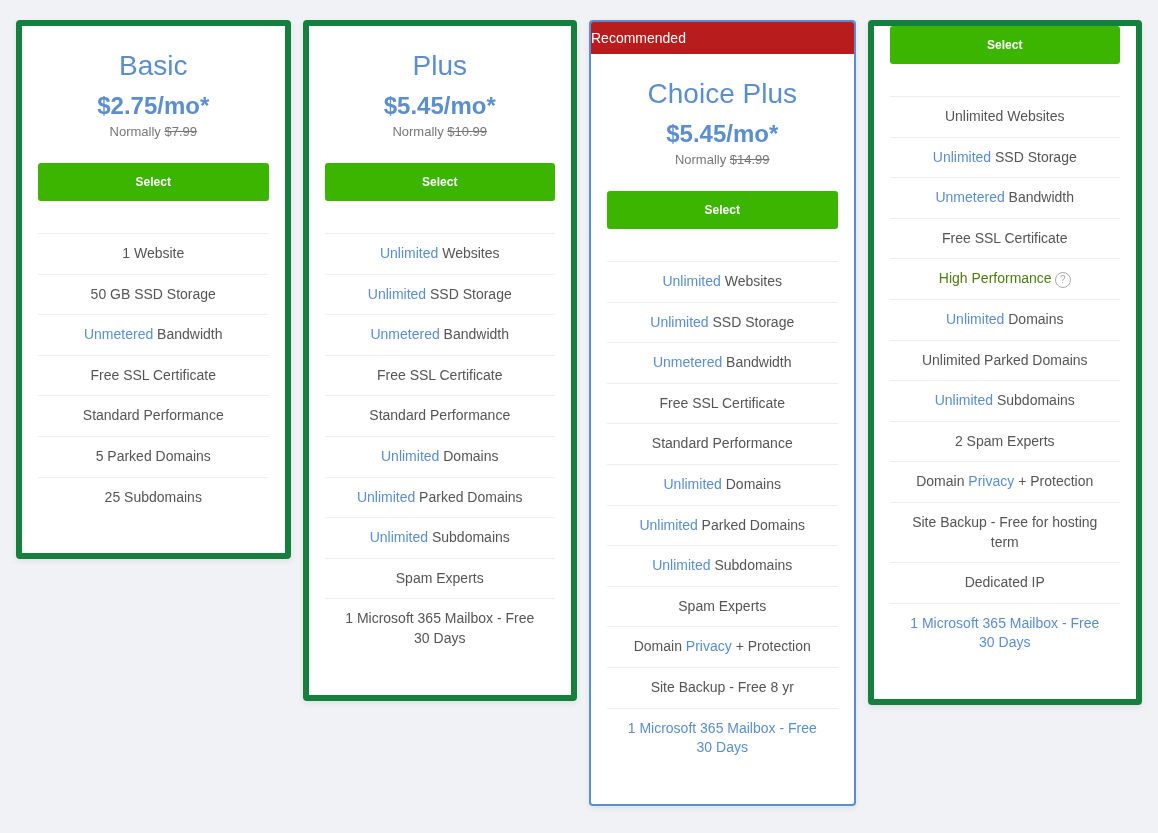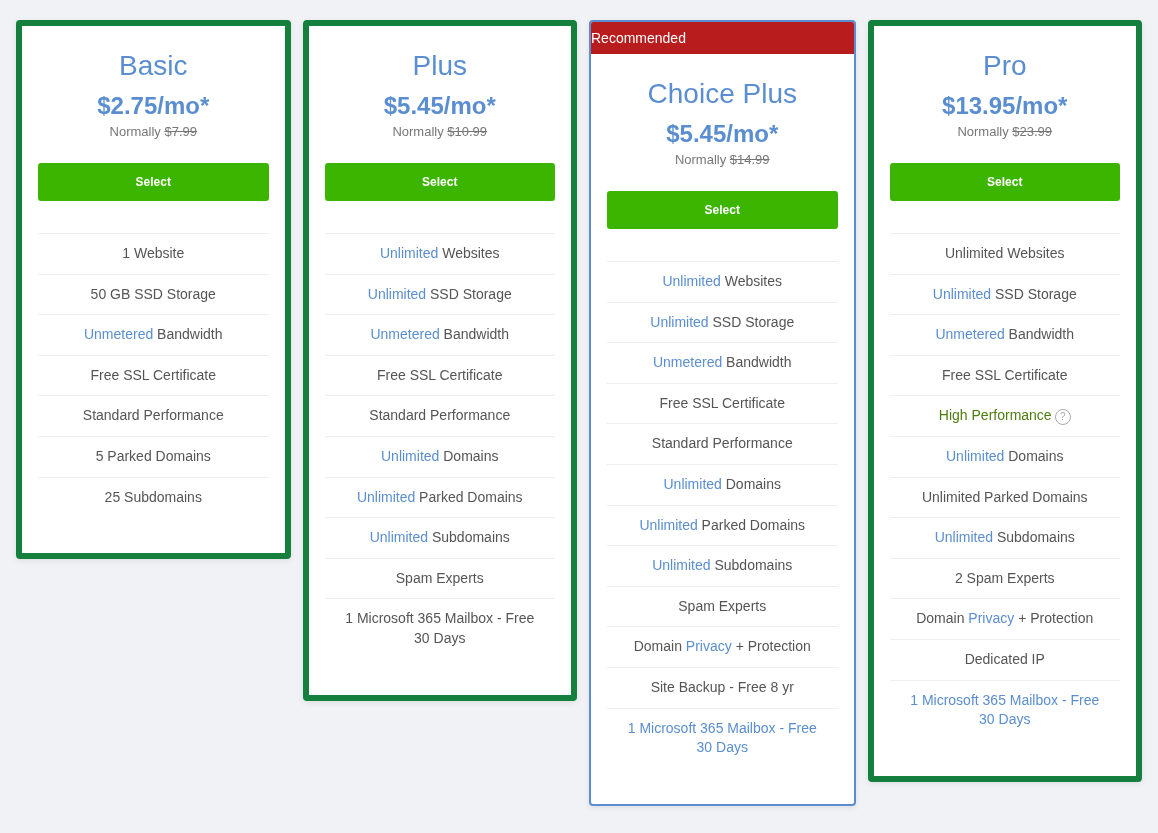--- a/index.html
+++ b/index.html
@@ -165,34 +165,30 @@
         <li><span class="blue">Unlimited</span><span> Domains</span></li>
         <li><span class="blue">Unlimited</span><span> Parked Domains</span></li>
         <li><span class="blue">Unlimited</span><span> Subdomains</span></li>
         <li><span>Spam Experts</span></li>
         <li><span>Domain </span><span class="blue">Privacy</span><span> + Protection</span></li>
         <li><span>Site Backup - Free 8 yr</span></li>
         <li><span class="blue">1 Microsoft 365 Mailbox - Free 30 Days</span></li>
       </ul>
     </div>
     <div class="plan-card">
-      <div class="plan-header">
-        <div class="plan-name">Pro</div>
-        <div class="plan-price">$13.95/mo*</div>
-        <div class="plan-normal">Normally <s>$23.99</s></div>
-      </div>
       <button class="select-btn">Select</button>
       <ul class="features-list">
         <li><span>Unlimited Websites</span></li>
         <li><span class="blue">Unlimited</span><span> SSD Storage</span></li>
         <li><span class="blue">Unmetered</span><span> Bandwidth</span></li>
         <li><span>Free SSL Certificate</span></li>
         <li><span class="orange">High Performance</span><span class="help-icon">?</span></li>
         <li><span class="blue">Unlimited</span><span> Domains</span></li>
         <li><span>Unlimited Parked Domains</span></li>
         <li><span class="blue">Unlimited</span><span> Subdomains</span></li>
         <li><span>2 Spam Experts</span></li>
         <li><span>Domain </span><span class="blue">Privacy</span><span> + Protection</span></li>
+        <li><span>Site Backup - Free for hosting term</span></li>
         <li><span>Dedicated IP</span></li>
         <li><span class="blue">1 Microsoft 365 Mailbox - Free 30 Days</span></li>
       </ul>
     </div>
   </div>
 
 </body></html>

